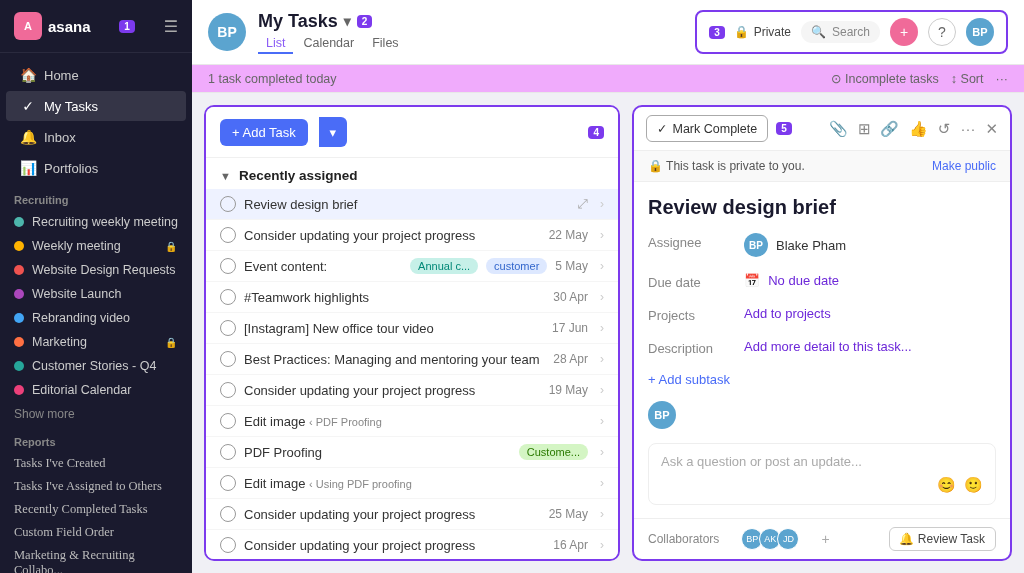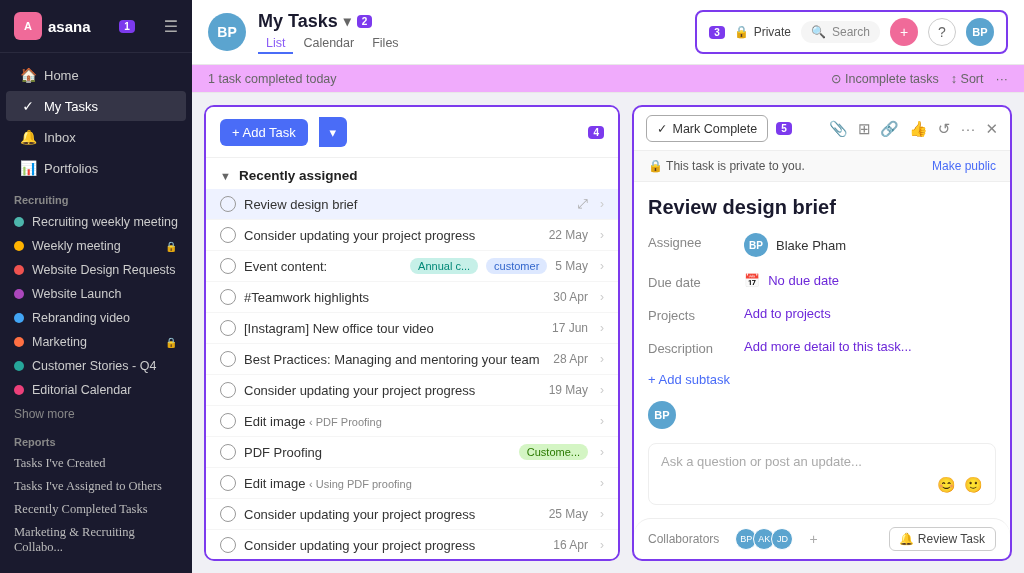--- a/index.html
+++ b/index.html
@@ -456,22 +456,21 @@
       color: #aaa;
       font-size: 15px;
       margin-top: auto;
     }
     .collaborators-bar {
       display: flex;
       align-items: center;
       padding: 8px 14px;
       border-top: 1px solid #eee;
       margin-top: auto;
-      gap: 16px;
-      border-radius: 17px;
+      gap: 22px;
     }
     .collab-label { color: #888; font-size: 12px; }
     .collab-avatars { display: flex; gap: -2px; }
     .collab-avatar {
       width: 22px;
       height: 22px;
       border-radius: 50%;
       background: #5ba4cf;
       border: 1.5px solid white;
       display: flex;
@@ -569,20 +568,21 @@
     <span>Editorial Calendar</span>
   </div>
 
   <div class="show-more">Show more</div>
 
   <div class="sidebar-section-title">Reports</div>
 
   <div class="reports-item">Tasks I've Created</div>
   <div class="reports-item">Tasks I've Assigned to Others</div>
   <div class="reports-item">Recently Completed Tasks</div>
+  <div class="reports-item">Custom Field Order</div>
   <div class="reports-item">Marketing &amp; Recruiting Collabo...</div>
 
 </div>
 
 <div id="main">
 
   <div id="topbar">
     <div class="avatar-circle">BP</div>
     <div class="task-title-area">
       <div class="my-tasks-title">

